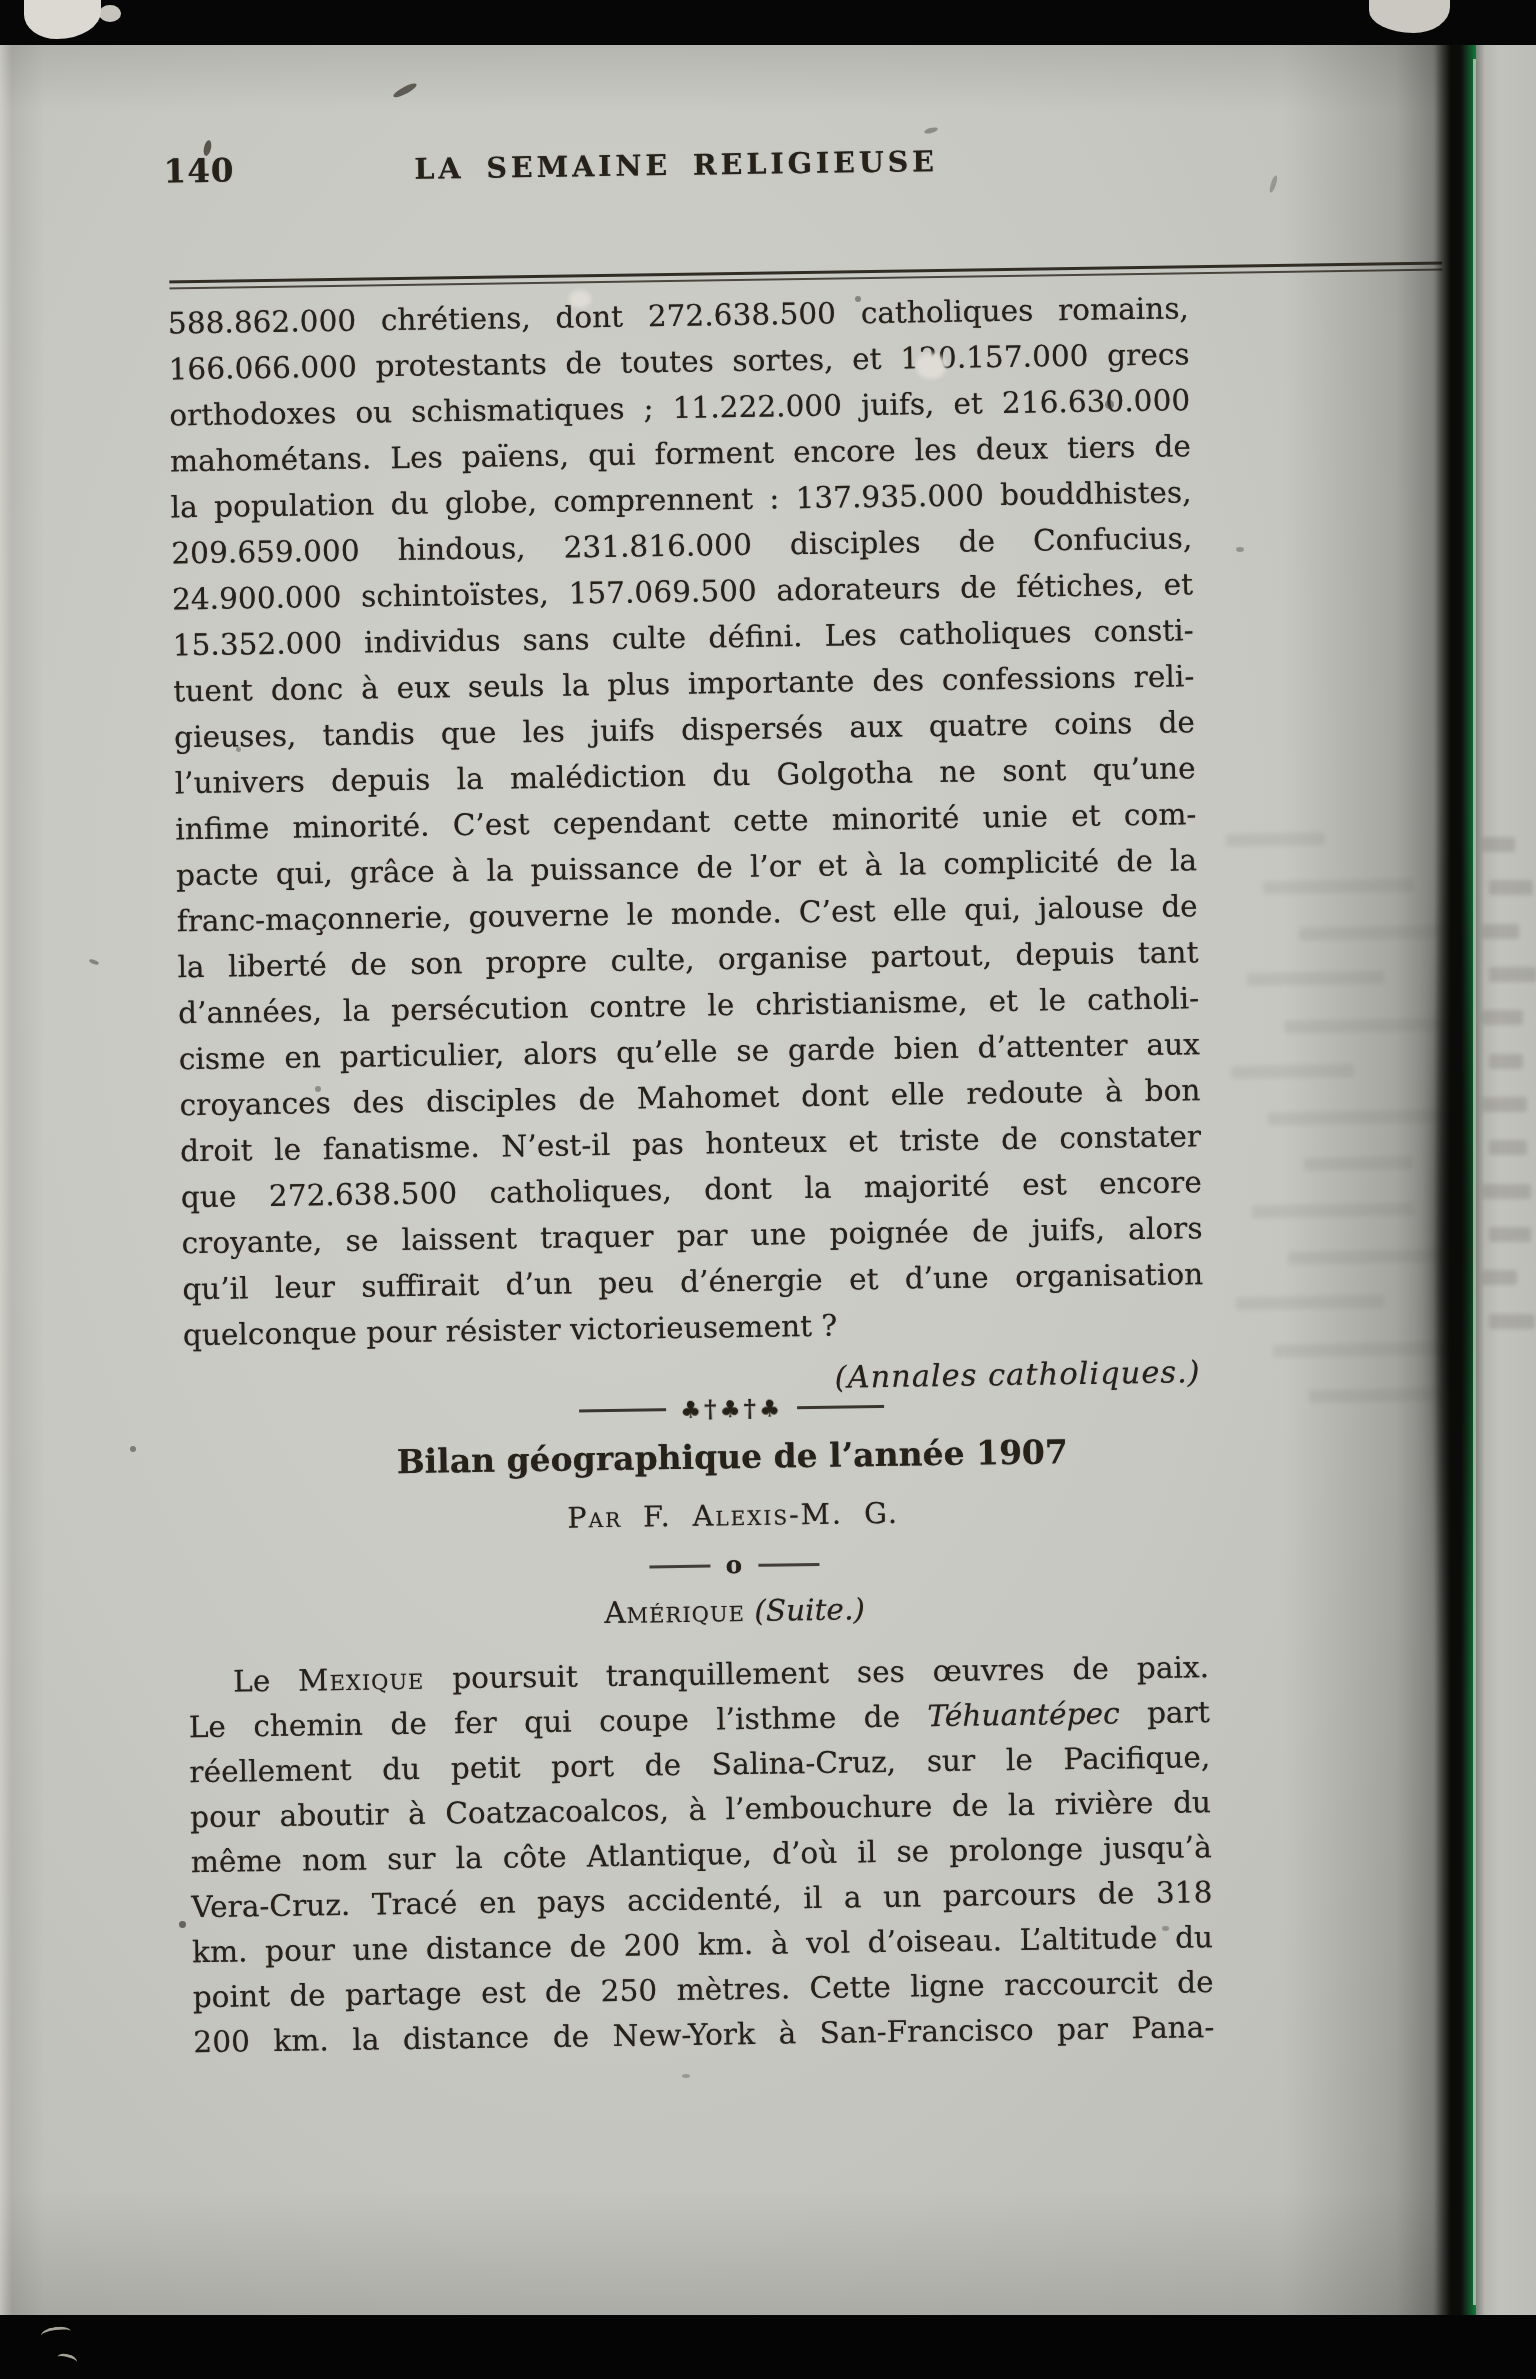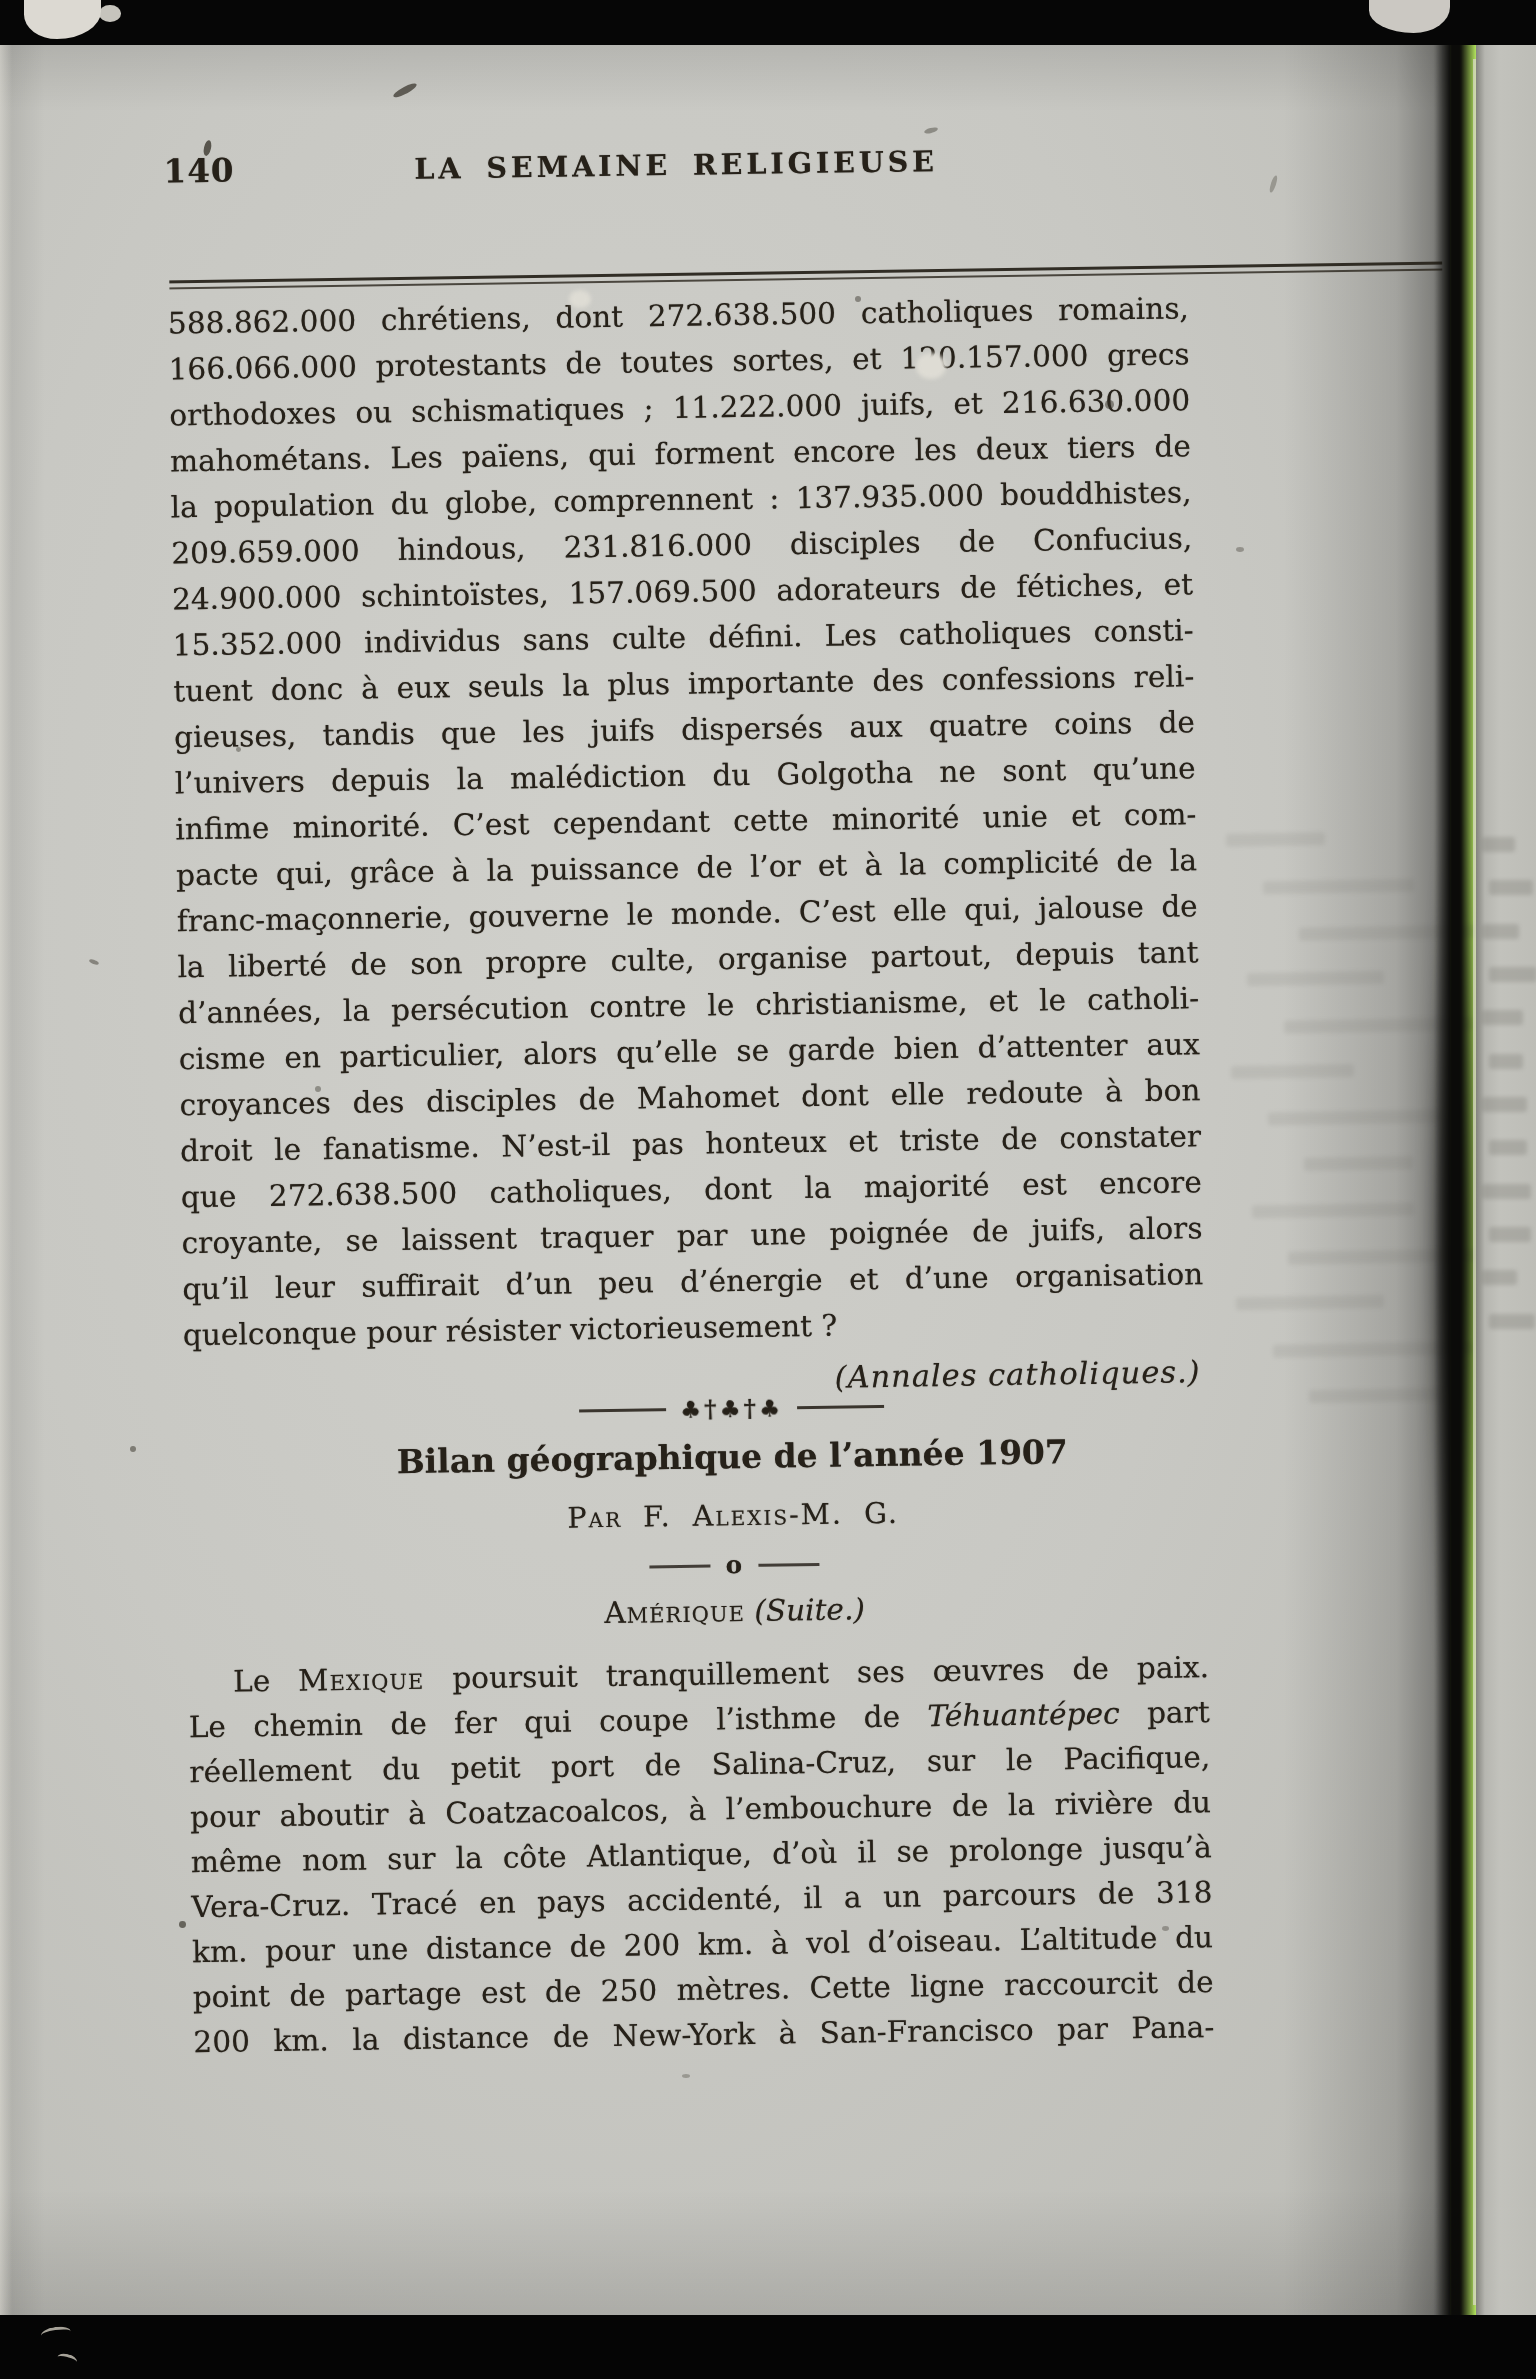--- a/index.html
+++ b/index.html
@@ -1,16 +1,16 @@
 <!DOCTYPE html>
 <html><head>
 <meta charset="utf-8">
 <style>
   html,body{margin:0;padding:0;background:#000;}
-  .canvas{position:relative;width:1537px;height:2380px;background:#bef264;overflow:hidden;
+  .canvas{position:relative;width:1537px;height:2380px;background:#15803d;overflow:hidden;
           font-family:"DejaVu Serif", serif;}
   
   .paper{position:absolute;left:0;top:43px;width:1450px;height:2274px;
     background:
       linear-gradient(90deg, rgba(0,0,0,.10) 0, rgba(0,0,0,0) 45px),
       linear-gradient(270deg, rgba(0,0,0,.42) 0, rgba(0,0,0,.16) 54px, rgba(0,0,0,0) 167px),
       linear-gradient(180deg, rgba(0,0,0,.10) 0, rgba(0,0,0,0) 69px),
       linear-gradient(0deg, rgba(0,0,0,.12) 0, rgba(0,0,0,0) 128px),
       radial-gradient(ellipse at 42% 38%, #d0d0cb 0%, #c8c8c3 52%, #bbbbb5 100%);}
   .left-light{position:absolute;left:0;top:43px;width:11.8px;height:2274px;

